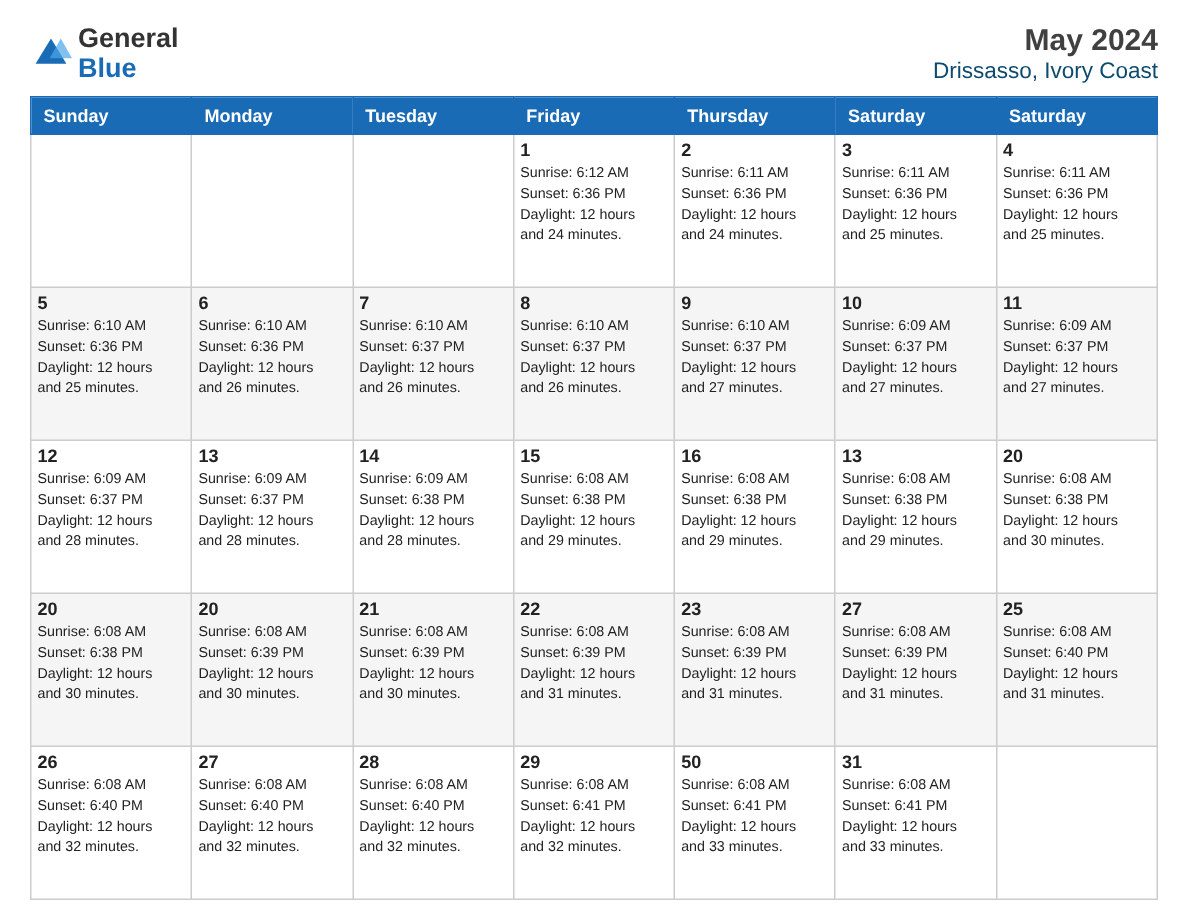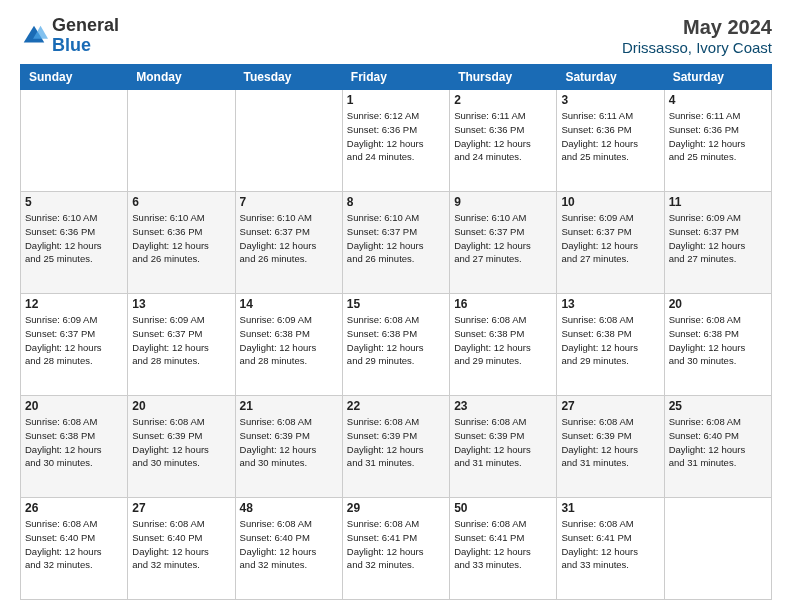--- a/index.html
+++ b/index.html
@@ -248,21 +248,21 @@
         <tr>
           <td>
             <span class="day-num">26</span>
             <div class="day-info">Sunrise: 6:08 AM<br>Sunset: 6:40 PM<br>Daylight: 12 hours<br>and 32 minutes.</div>
           </td>
           <td>
             <span class="day-num">27</span>
             <div class="day-info">Sunrise: 6:08 AM<br>Sunset: 6:40 PM<br>Daylight: 12 hours<br>and 32 minutes.</div>
           </td>
           <td>
-            <span class="day-num">48</span>
+            <span class="day-num">28</span>
             <div class="day-info">Sunrise: 6:08 AM<br>Sunset: 6:40 PM<br>Daylight: 12 hours<br>and 32 minutes.</div>
           </td>
           <td>
             <span class="day-num">29</span>
             <div class="day-info">Sunrise: 6:08 AM<br>Sunset: 6:41 PM<br>Daylight: 12 hours<br>and 32 minutes.</div>
           </td>
           <td>
             <span class="day-num">50</span>
             <div class="day-info">Sunrise: 6:08 AM<br>Sunset: 6:41 PM<br>Daylight: 12 hours<br>and 33 minutes.</div>
           </td>

